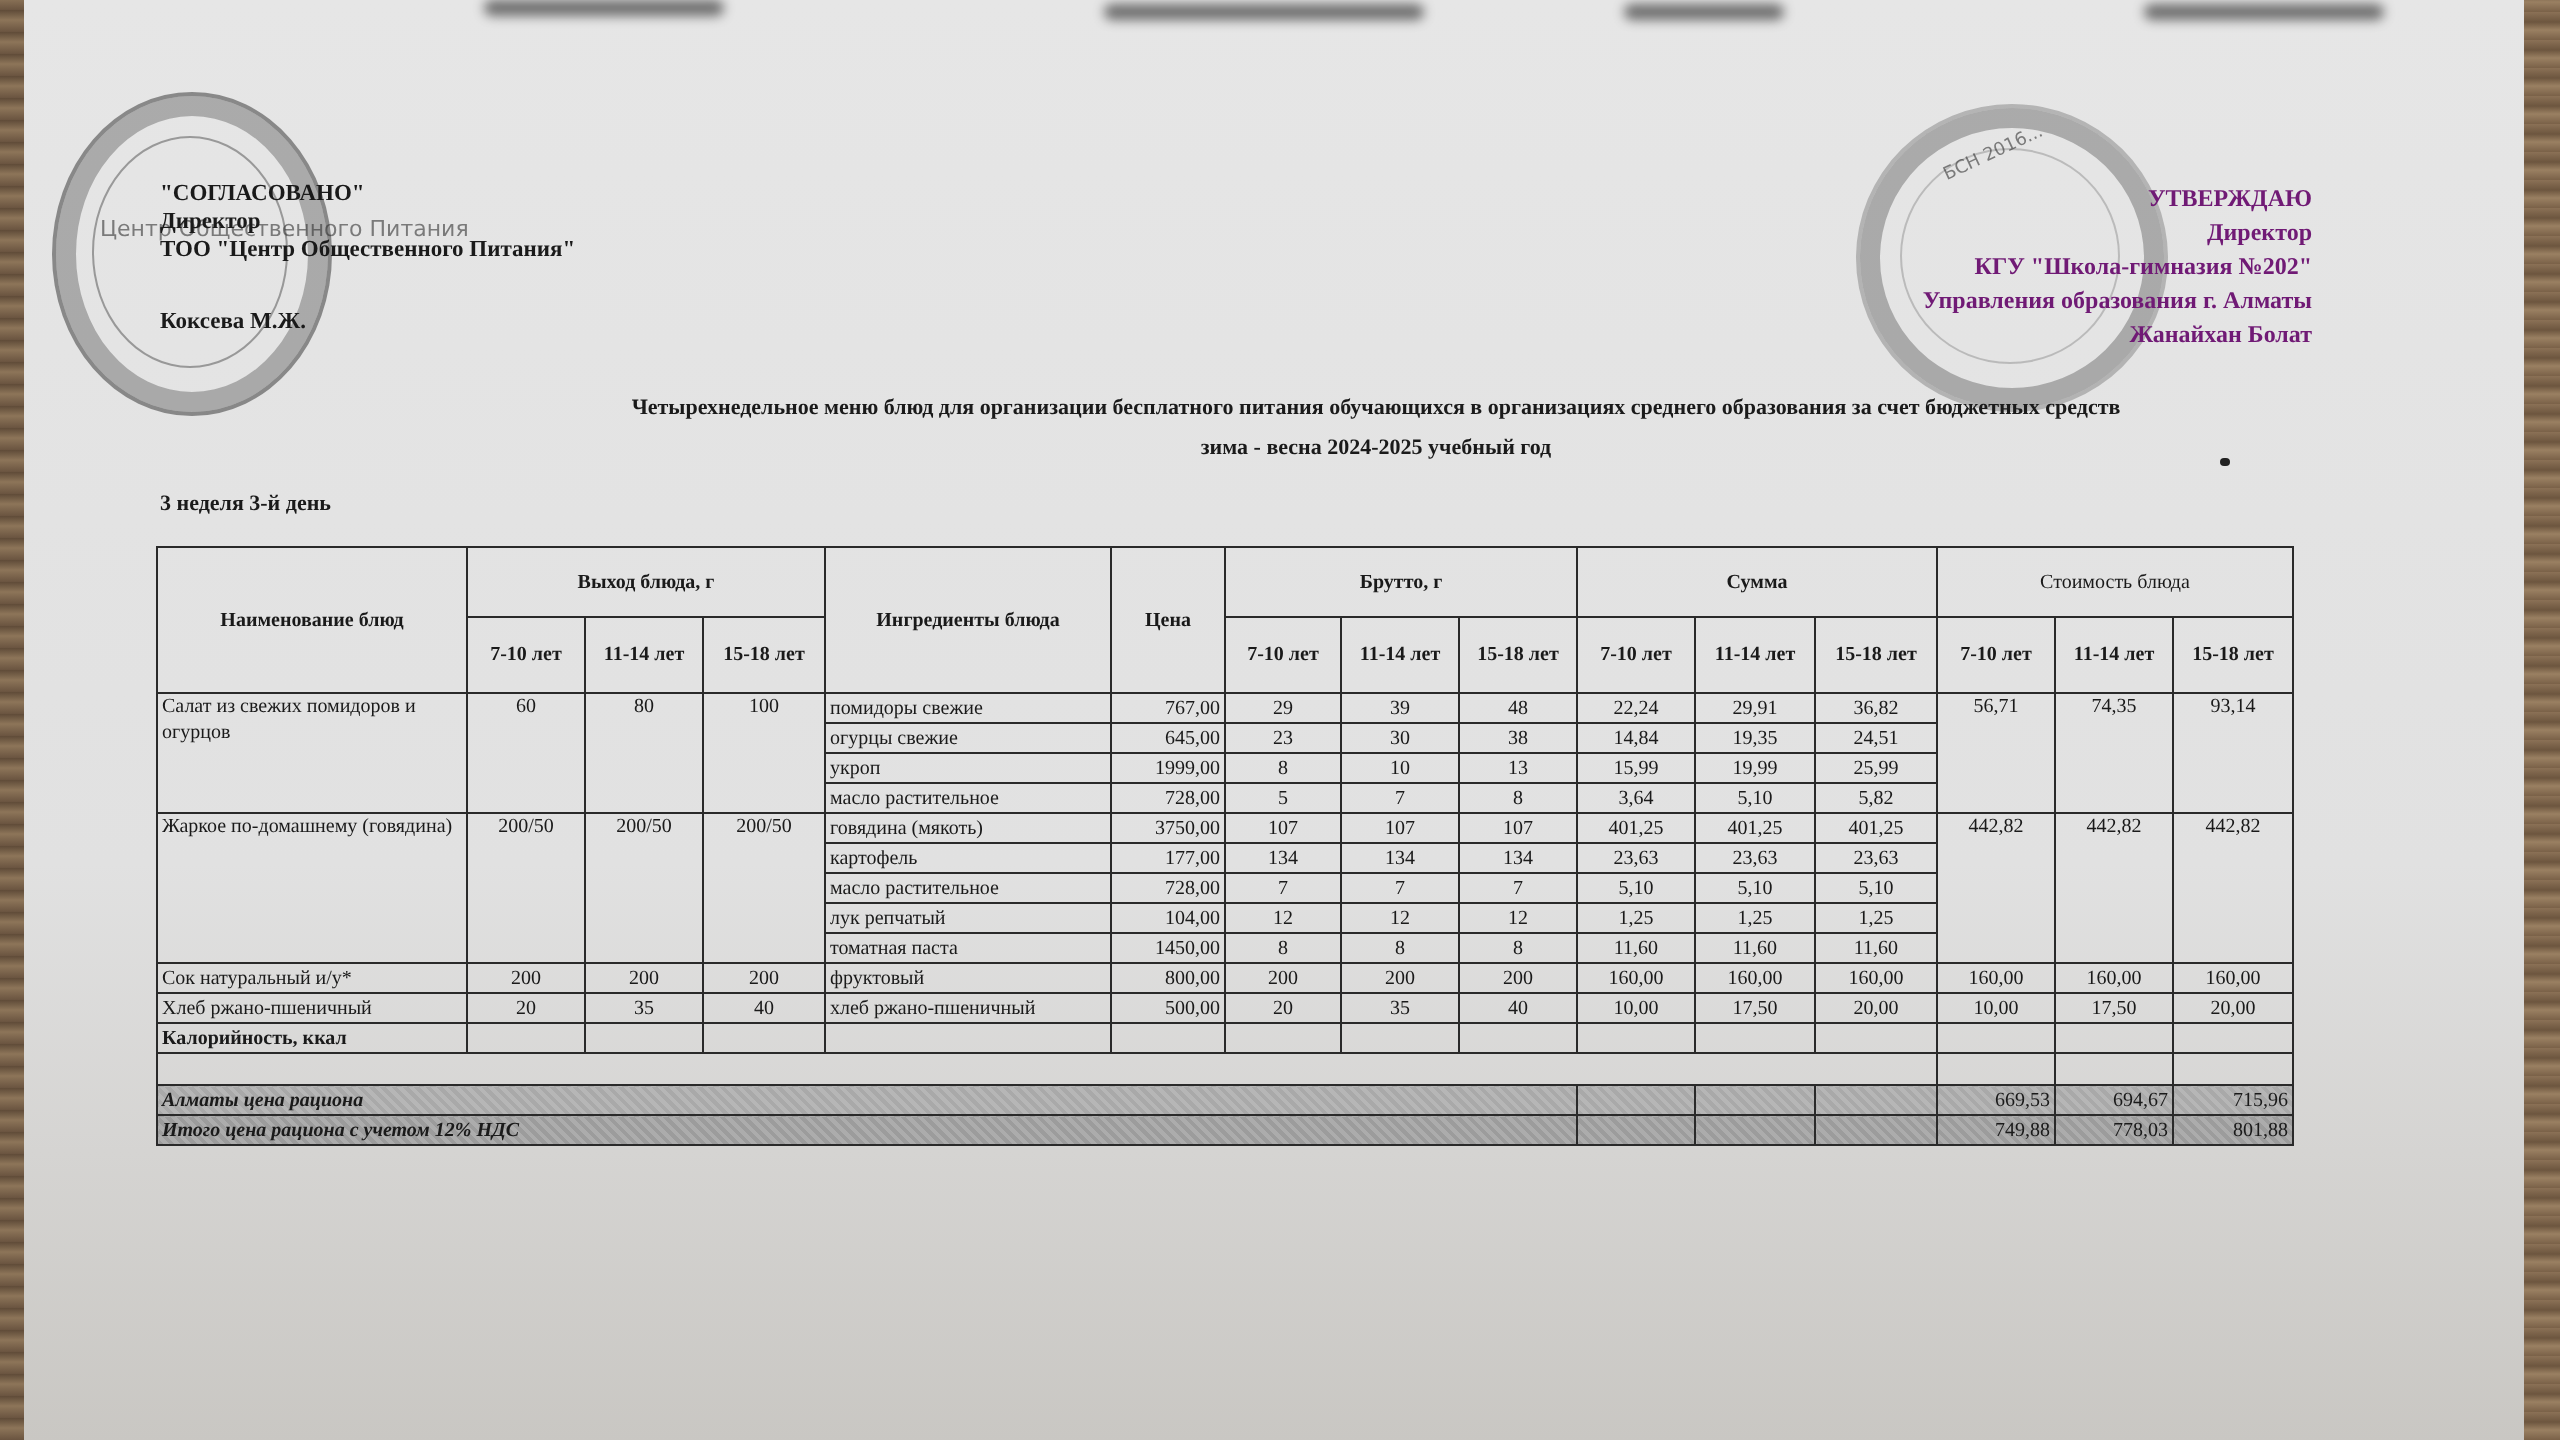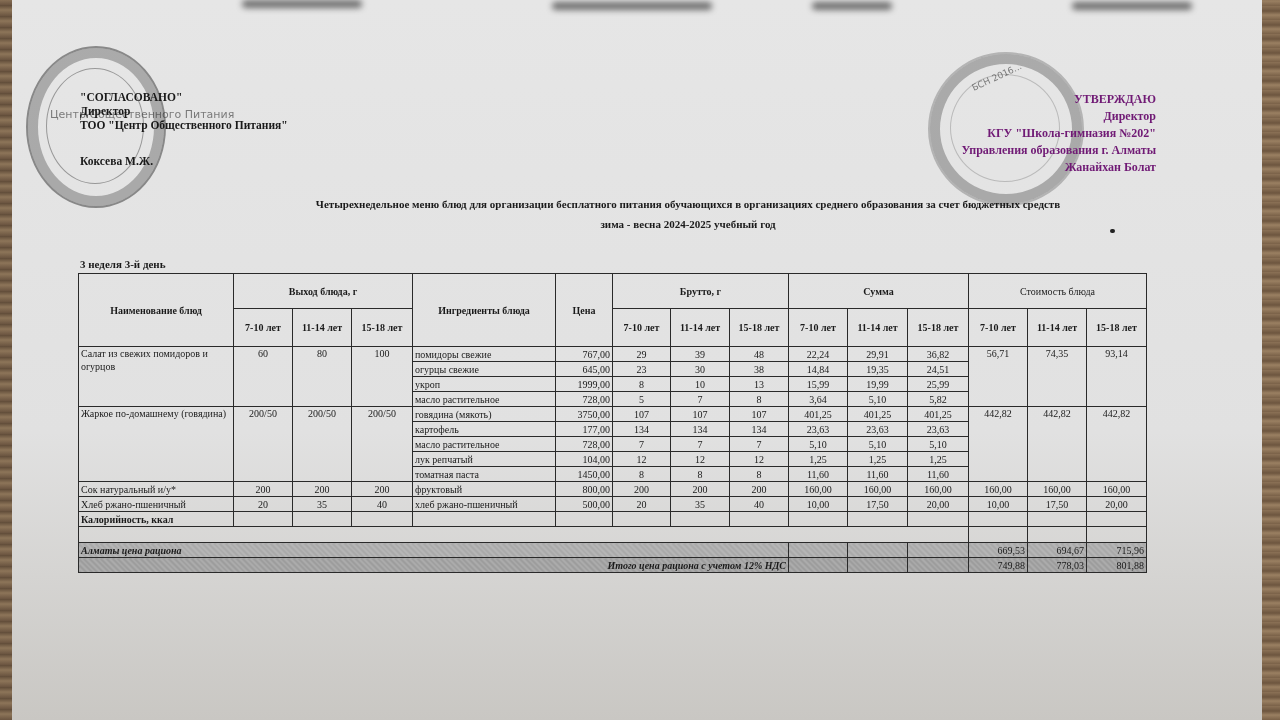--- a/index.html
+++ b/index.html
@@ -24,33 +24,33 @@
   .stamp {
     position:absolute; border-radius:50%; border:2px solid rgba(60,60,60,.55);
     box-shadow: inset 0 0 0 8px rgba(0,0,0,0), inset 0 0 0 10px rgba(60,60,60,.35);
   }
   .stamp-inner { position:absolute; border-radius:50%; border:1.5px solid rgba(60,60,60,.45); }
   .stamp-text { position:absolute; font-family:"DejaVu Sans",sans-serif; font-size:9px; color:rgba(50,50,50,.6); white-space:nowrap; }
   .bold { font-weight:bold; }
   .hdr-left { position:absolute; left:80px; top:90px; font-size:11.5px; font-weight:bold; color:#1a1a1a; line-height:14px; }
   .hdr-right { position:absolute; right:124px; top:91px; font-size:12px; font-weight:bold; color:#701a75; line-height:17px; text-align:right; }
   .title { position:absolute; left:0; width:1280px; text-align:center; font-size:11px; font-weight:bold; color:#1a1a1a;padding-left:48px; }
-  .weekday { position:absolute; left:80px; top:258px; font-size:11px; font-weight:bold; color:#1a1a1a; }
+  .weekday { position:absolute; left:80px; top:246px; font-size:11px; font-weight:bold; color:#1a1a1a; }
   table.menu {
     position:absolute; left:78px; top:273px; border-collapse:collapse;
     font-size:10px; color:#1a1a1a; table-layout:fixed;
   }
   table.menu td, table.menu th { border:1px solid #2a2a2a; padding:0 2px; height:14px; line-height:13px; }
   table.menu th { font-weight:bold; text-align:center; font-size:10px; }
   .c { text-align:center; }
   .r { text-align:right;margin-top:44px; }
   .l { text-align:left; }
   .vt { vertical-align:top; }
   .shaded td { background: repeating-linear-gradient(45deg,#a9a9a9 0 2px,#b6b6b6 2px 4px); }
-  .shaded2 td { background: repeating-linear-gradient(45deg,#9c9c9c 0 2px,#acacac 2px 4px); text-align: right; }
+  .shaded2 td { background: repeating-linear-gradient(45deg,#9c9c9c 0 2px,#acacac 2px 4px); }
   .it { font-style:italic; font-weight:bold; }
   .dot { position:absolute; left:1110px; top:229px; width:5px; height:4px; background:#222; border-radius:2px; }
 </style>
 </head>
 <body>
 
 <div class="woodL"></div>
 <div class="paper">
   <div class="smudge" style="left:230px;top:0;width:120px;"></div>
   <div class="smudge" style="left:540px;top:2px;width:160px;"></div>

